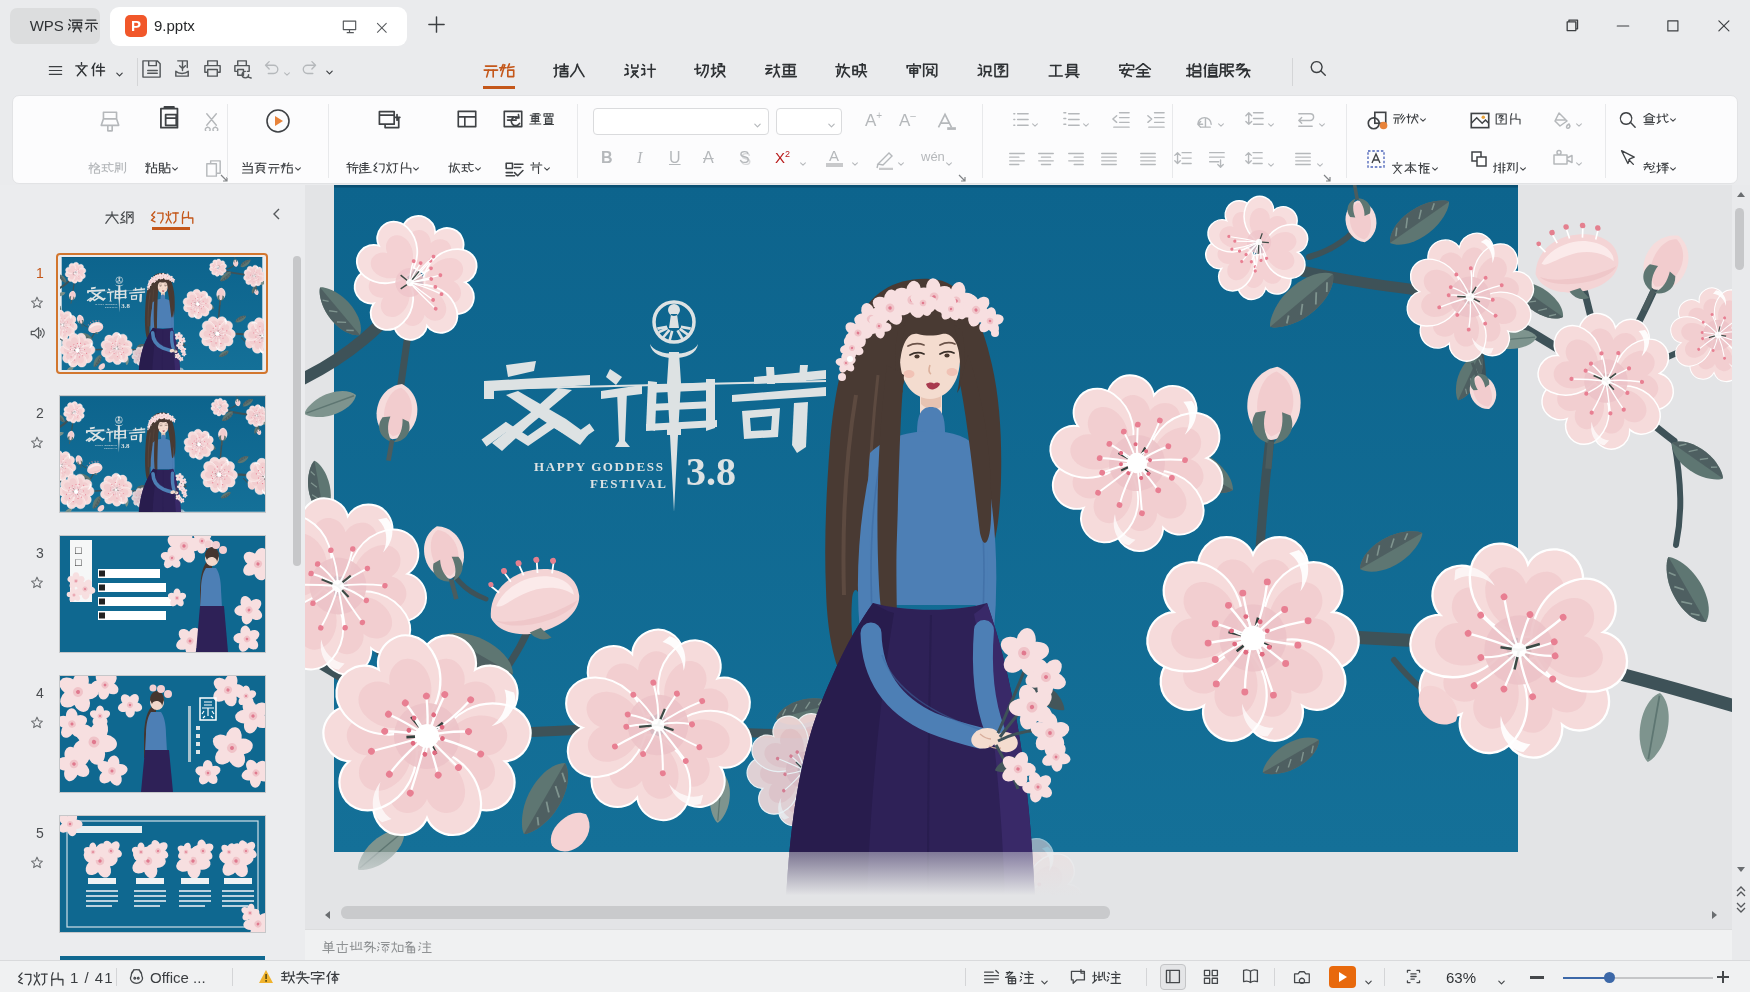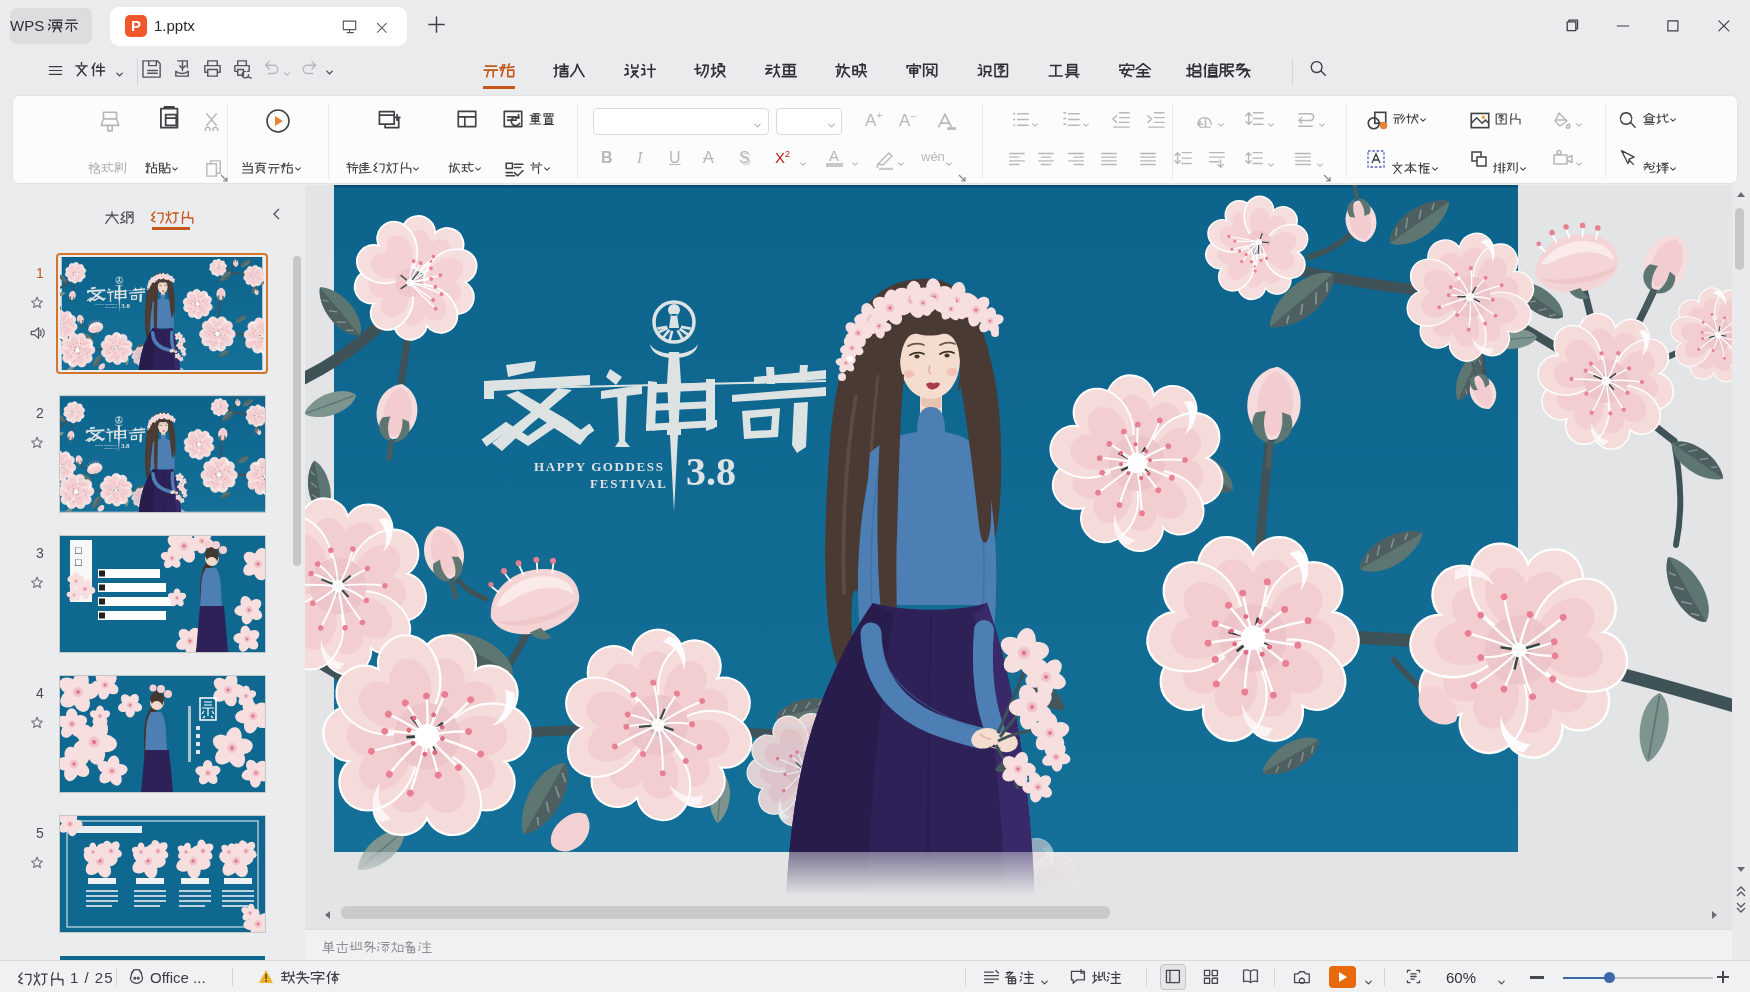--- a/index.html
+++ b/index.html
@@ -1,18 +1,18 @@
 <!DOCTYPE html>
 <html><head><meta charset="utf-8"><style>
 *{margin:0;padding:0;box-sizing:border-box}
 html,body{width:1750px;height:992px;overflow:hidden;background:#eaebed;font-family:"Liberation Sans",sans-serif}
 .abs{position:absolute}
 #titlebar{position:absolute;left:0;top:0;width:1750px;height:50px;background:#eaebed}
 #tab{position:absolute;left:110px;top:7px;width:297px;height:39px;background:#fff;border-radius:9px}
-#wpschip{position:absolute;left:10px;top:8px;width:82px;height:36px;background:#dcddde;border-radius:7px;text-align:left;line-height:36px;font-size:15px;color:#2f3235}
+#wpschip{position:absolute;left:10px;top:8px;width:90px;height:36px;background:#dcddde;border-radius:7px;text-align:right;line-height:36px;font-size:15px;color:#2f3235}
 #menubar{position:absolute;left:0;top:50px;width:1750px;height:45px;background:#eaebed}
 #ribbon{position:absolute;left:12px;top:95px;width:1726px;height:89px;background:#fcfcfd;border:1px solid #e2e3e5;border-radius:7px}
 #leftpanel{position:absolute;left:0;top:185px;width:305px;height:775px;background:#ebecee}
 #statusbar{position:absolute;left:0;top:960px;width:1750px;height:32px;background:#f0f1f2;border-top:1px solid #d9dadc}
 .vline{position:absolute;width:1px;background:#d4d5d7}
 .lbl{font-size:13px;color:#3a3d40;white-space:nowrap}
 .tnum{position:absolute;left:30px;width:20px;text-align:center;font-size:14px;color:#4a4d50}
 </style></head><body>
 <div id="titlebar">
     <div id="wpschip">WPS <svg width="32" height="16" style="vertical-align:middle;margin-top:-2px" viewBox="0 0 32 16">
@@ -26,21 +26,21 @@
         <path d="M7.5,9.9 L5.4,13.8" stroke="#2f3235" stroke-width="1.35" fill="none" stroke-linecap="round" stroke-linejoin="round"></path>
         <path d="M10.5,9.9 L12.9,13.8" stroke="#2f3235" stroke-width="1.35" fill="none" stroke-linecap="round" stroke-linejoin="round"></path>
         <path d="M18.9,2.1 L27.9,2.1" stroke="#2f3235" stroke-width="1.35" fill="none" stroke-linecap="round" stroke-linejoin="round"></path>
         <path d="M17.4,5.4 L29.4,5.4" stroke="#2f3235" stroke-width="1.35" fill="none" stroke-linecap="round" stroke-linejoin="round"></path>
         <path d="M23.4,5.4 L23.4,13.2" stroke="#2f3235" stroke-width="1.35" fill="none" stroke-linecap="round" stroke-linejoin="round"></path>
         <path d="M20.7,8.1 L18.3,11.1" stroke="#2f3235" stroke-width="1.35" fill="none" stroke-linecap="round" stroke-linejoin="round"></path>
         <path d="M26.1,8.1 L28.5,11.1" stroke="#2f3235" stroke-width="1.35" fill="none" stroke-linecap="round" stroke-linejoin="round"></path>
       </svg></div>
     <div id="tab">
       <div class="abs" style="left:15px;top:8px;width:22px;height:22px;background:#f1572a;border-radius:5px;color:#fff;font-size:15px;font-weight:bold;text-align:center;line-height:22px">P</div>
-      <div class="abs" style="left:44px;top:10px;font-size:15px;color:#26282a">1.pptx</div>
+      <div class="abs" style="left:44px;top:10px;font-size:15px;color:#26282a">9.pptx</div>
       <div class="abs " style="left:231px;top:10px"><svg width="17" height="17" viewBox="0 0 22 22" style="vertical-align:middle">
           <path d="M3,4 h16 v11 h-16 z M8,19 h8 M11,15 v4" stroke="#55585b" stroke-width="1.5" fill="none" stroke-linecap="round" stroke-linejoin="round"></path>
         </svg></div>
       <div class="abs " style="left:264px;top:11px"><svg width="15" height="15" viewBox="0 0 22 22" style="vertical-align:middle">
           <path d="M5,5 l13,13 M18,5 l-13,13" stroke="#55585b" stroke-width="1.5" fill="none" stroke-linecap="round" stroke-linejoin="round"></path>
         </svg></div>
     </div>
     <div class="abs " style="left:426px;top:14px"><svg width="21" height="21" viewBox="0 0 22 22" style="vertical-align:middle">
         <path d="M11,3 v16 M3,11 h16" stroke="#3c3f42" stroke-width="1.5" fill="none" stroke-linecap="round" stroke-linejoin="round"></path>
       </svg></div>
@@ -1013,21 +1013,21 @@
         <path d="M17.1,3.0 L18.3,4.8" stroke="#3a3d40" stroke-width="1.27" fill="none" stroke-linecap="round" stroke-linejoin="round"></path>
         <path d="M22.5,2.7 L21.3,4.5" stroke="#3a3d40" stroke-width="1.27" fill="none" stroke-linecap="round" stroke-linejoin="round"></path>
         <path d="M19.8,7.5 L17.1,12.9" stroke="#3a3d40" stroke-width="1.27" fill="none" stroke-linecap="round" stroke-linejoin="round"></path>
         <path d="M19.8,7.5 L22.8,12.9" stroke="#3a3d40" stroke-width="1.27" fill="none" stroke-linecap="round" stroke-linejoin="round"></path>
         <path d="M24.3,2.1 L30.3,2.1" stroke="#3a3d40" stroke-width="1.27" fill="none" stroke-linecap="round" stroke-linejoin="round"></path>
         <path d="M27.6,2.1 L27.6,10.5 L25.5,12.9" stroke="#3a3d40" stroke-width="1.27" fill="none" stroke-linecap="round" stroke-linejoin="round"></path>
         <path d="M36.0,0.6 L34.8,4.2 L34.8,13.5" stroke="#3a3d40" stroke-width="1.27" fill="none" stroke-linecap="round" stroke-linejoin="round"></path>
         <path d="M34.8,7.5 L40.2,6.9" stroke="#3a3d40" stroke-width="1.27" fill="none" stroke-linecap="round" stroke-linejoin="round"></path>
         <path d="M41.1,0.9 L41.1,7.5 L45.9,7.5 L45.9,13.2" stroke="#3a3d40" stroke-width="1.27" fill="none" stroke-linecap="round" stroke-linejoin="round"></path>
       </svg></div>
-    <div class="abs lbl" style="left:70px;top:8px;font-size:15px;letter-spacing:1px">1 / 25</div>
+    <div class="abs lbl" style="left:70px;top:8px;font-size:15px;letter-spacing:1px">1 / 41</div>
     <div class="vline" style="left:116px;top:7px;height:18px"></div>
     <div class="abs " style="left:127px;top:6px"><svg width="19" height="19" viewBox="0 0 22 22" style="vertical-align:middle">
         <path d="M5,9 c0,-4 3,-6 6,-6 c3,0 6,2 6,6 c0,2 1,3 1,4 c0,3 -3,6 -7,6 c-4,0 -7,-3 -7,-6 c0,-1 1,-2 1,-4 z M8,3 l-2,4 M14,3 l2,4 M9,12 a1,1 0 1 0 0.01,0 M13,12 a1,1 0 1 0 0.01,0" stroke="#45484b" stroke-width="1.5" fill="none" stroke-linecap="round" stroke-linejoin="round"></path>
       </svg></div>
     <div class="abs" style="left:150px;top:8px;font-size:15px;color:#3a3d40">Office ...</div>
     <div class="vline" style="left:232px;top:7px;height:18px"></div>
     <svg class="abs" style="left:258px;top:8px" width="16" height="15" viewBox="0 0 16 15">
       <path d="M8,1 L15,14 H1 z" fill="#f0b32c"></path>
       <rect x="7.3" y="5" width="1.6" height="5" fill="#5a4a10"></rect>
       <rect x="7.3" y="11" width="1.6" height="1.8" fill="#5a4a10"></rect>
@@ -1128,21 +1128,21 @@
     <svg class="abs" style="left:1338px;top:10px" width="10" height="12" viewBox="0 0 10 12">
       <path d="M1,1 L9,6 L1,11 z" fill="#fff"></path>
     </svg>
     <div class="abs " style="left:1364px;top:12px"><svg width="9" height="9" viewBox="0 0 10 10" style="vertical-align:middle">
         <path d="M2,3.5 L5,6.5 L8,3.5" stroke="#45484b" stroke-width="1.3" fill="none" stroke-linecap="round" stroke-linejoin="round"></path>
       </svg></div>
     <div class="vline" style="left:1384px;top:7px;height:18px"></div>
     <div class="abs " style="left:1404px;top:6px"><svg width="19" height="19" viewBox="0 0 22 22" style="vertical-align:middle">
         <path d="M4,6 v-2 h3 M15,4 h3 v2 M18,16 v2 h-3 M7,18 h-3 v-2 M8,8 h6 M8,11 h6 M8,14 h4" stroke="#45484b" stroke-width="1.5" fill="none" stroke-linecap="round" stroke-linejoin="round"></path>
       </svg></div>
-    <div class="abs" style="left:1446px;top:8px;font-size:15px;color:#2f3235">60%</div>
+    <div class="abs" style="left:1446px;top:8px;font-size:15px;color:#2f3235">63%</div>
     <div class="abs " style="left:1497px;top:12px"><svg width="9" height="9" viewBox="0 0 10 10" style="vertical-align:middle">
         <path d="M2,3.5 L5,6.5 L8,3.5" stroke="#45484b" stroke-width="1.3" fill="none" stroke-linecap="round" stroke-linejoin="round"></path>
       </svg></div>
     <div class="abs" style="left:1530px;top:15px;width:14px;height:2.5px;background:#45484b"></div>
     <div class="abs" style="left:1563px;top:15.5px;width:46px;height:2px;background:#3c68a8"></div>
     <div class="abs" style="left:1609px;top:15.5px;width:104px;height:2px;background:#c5c6c8"></div>
     <div class="abs" style="left:1604px;top:11px;width:11px;height:11px;background:#3c68a8;border-radius:6px"></div>
     <svg class="abs" style="left:1716px;top:9px" width="14" height="14" viewBox="0 0 14 14">
       <path d="M7,1 V13 M1,7 H13" stroke="#45484b" stroke-width="2"></path>
     </svg>

